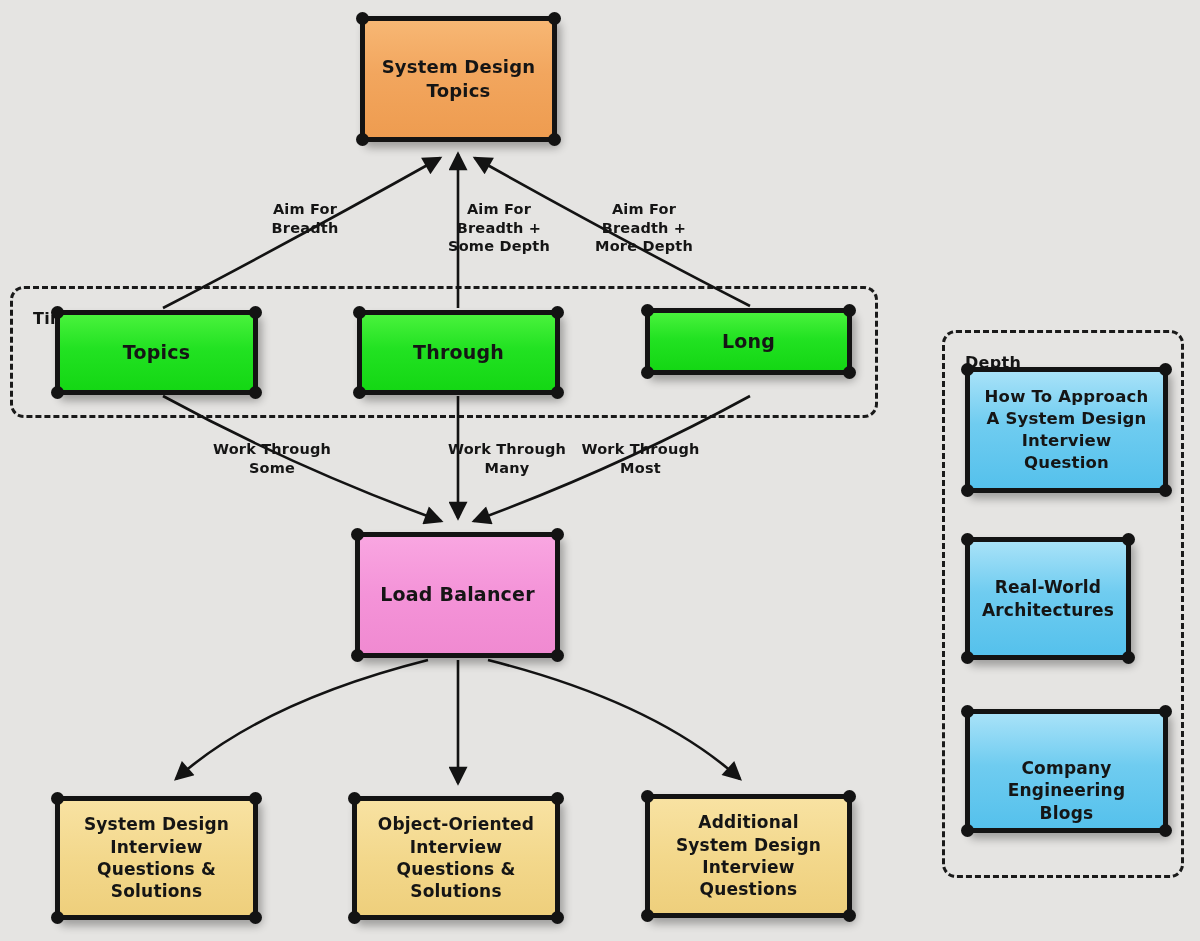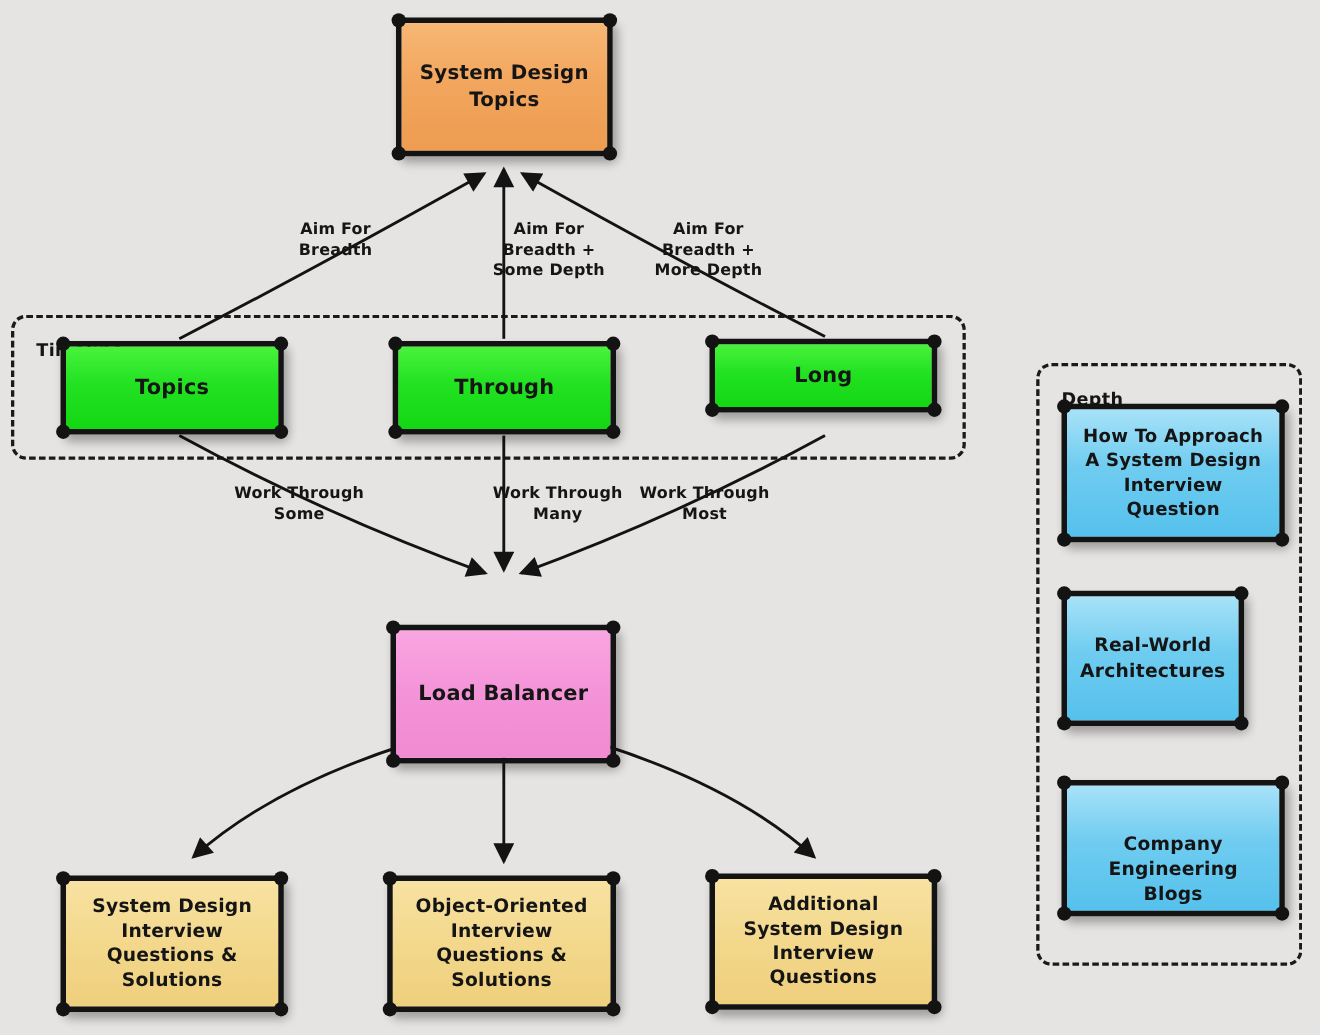--- a/index.html
+++ b/index.html
@@ -32,21 +32,21 @@
   }
   .node .node-label {
     font-weight: 700;
     white-space: pre-line;
     line-height: 1.32;
     padding: 4px 8px;
     letter-spacing: 0.2px;
   }
   .orange { background: linear-gradient(180deg, #f7b774 0%, #f2a65e 45%, #ee9c50 100%); }
   .green  { background: linear-gradient(180deg, #49f23c 0%, #22e222 45%, #14d714 100%); }
-  .pink   { background: linear-gradient(180deg, #f9a6e1 0%, #f493d8 50%, #f08ad1 100%); margin-top: 36px; }
+  .pink   { background: linear-gradient(180deg, #f9a6e1 0%, #f493d8 50%, #f08ad1 100%); }
   .tan    { background: linear-gradient(180deg, #f8e2a2 0%, #f3d88c 50%, #eecf7c 100%); }
   .blue   { background: linear-gradient(180deg, #a8e2f8 0%, #6fccf0 45%, #55c1ec 100%); }
   
   .dot {
     position: absolute;
     width: 13px; height: 13px;
     background: #131313;
     border-radius: 50%;
   }
   .dot.tl { left: -9px;  top: -9px; }

